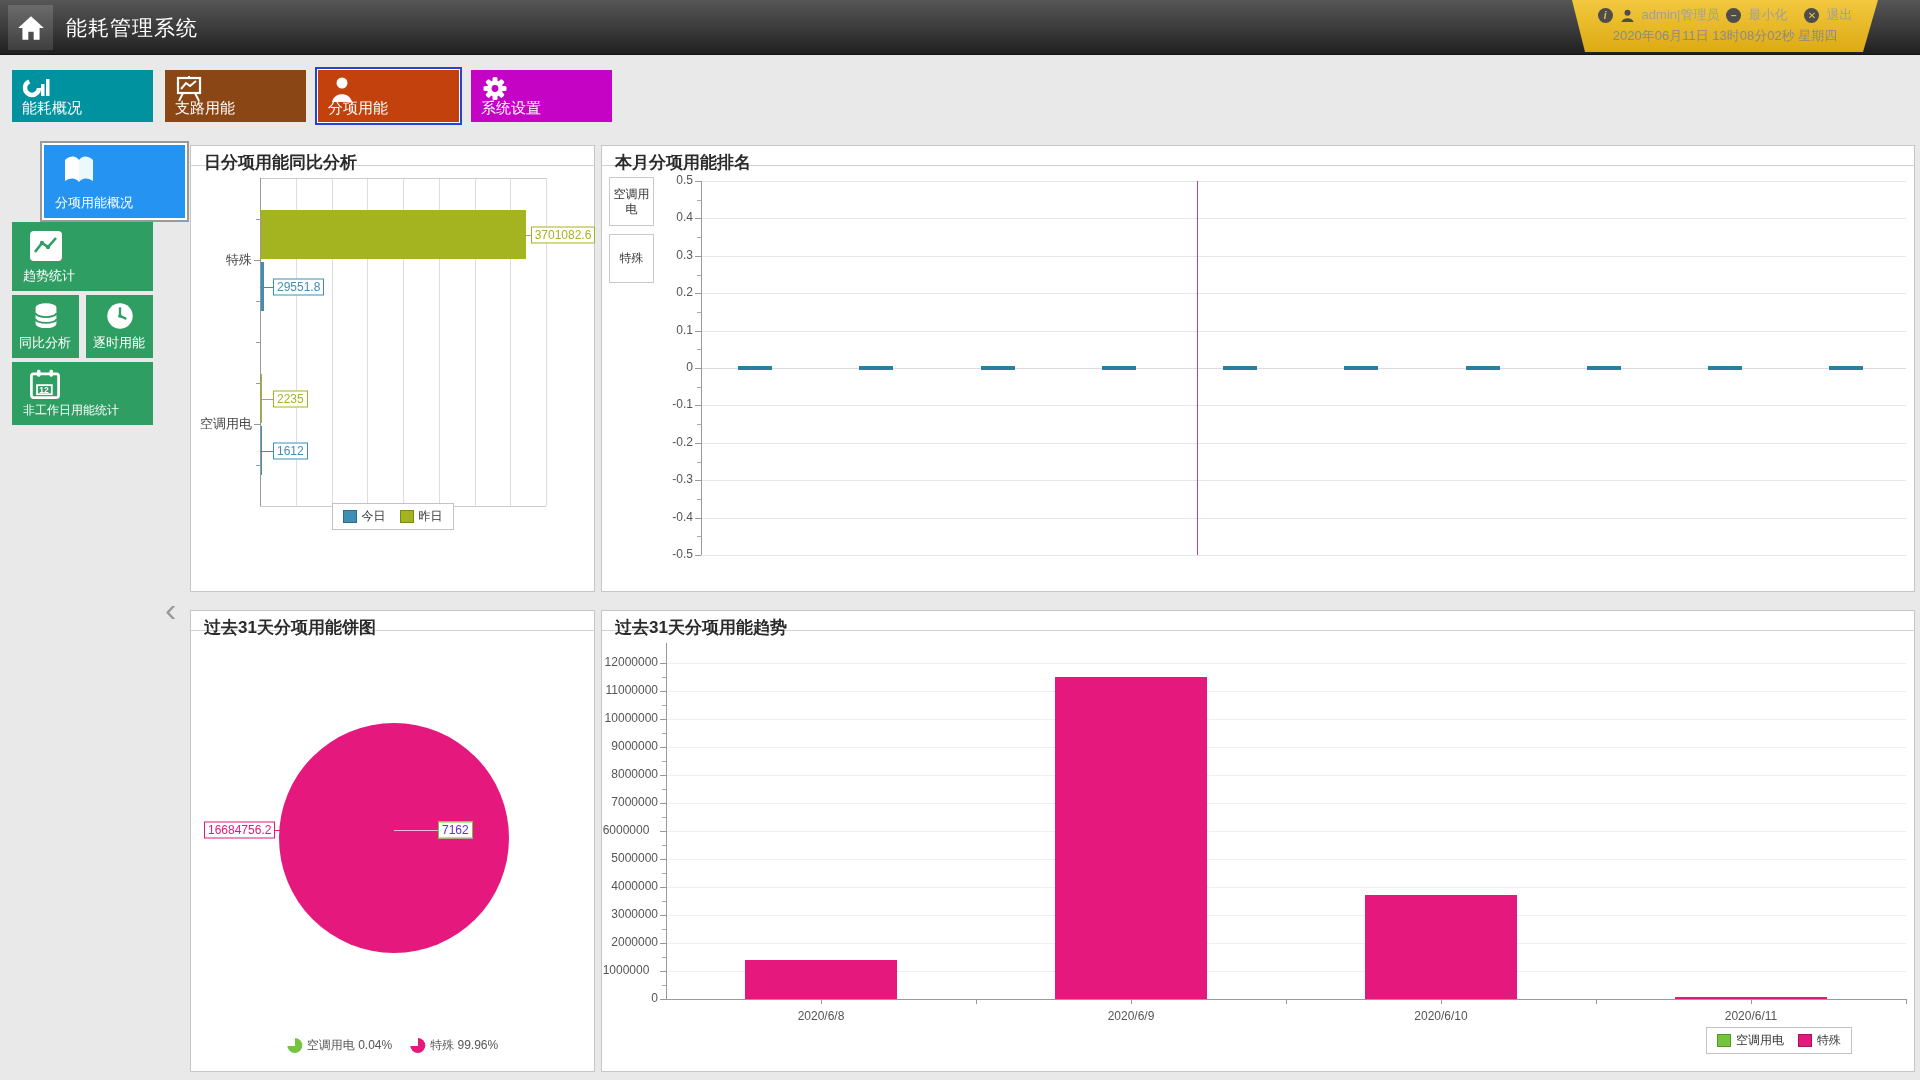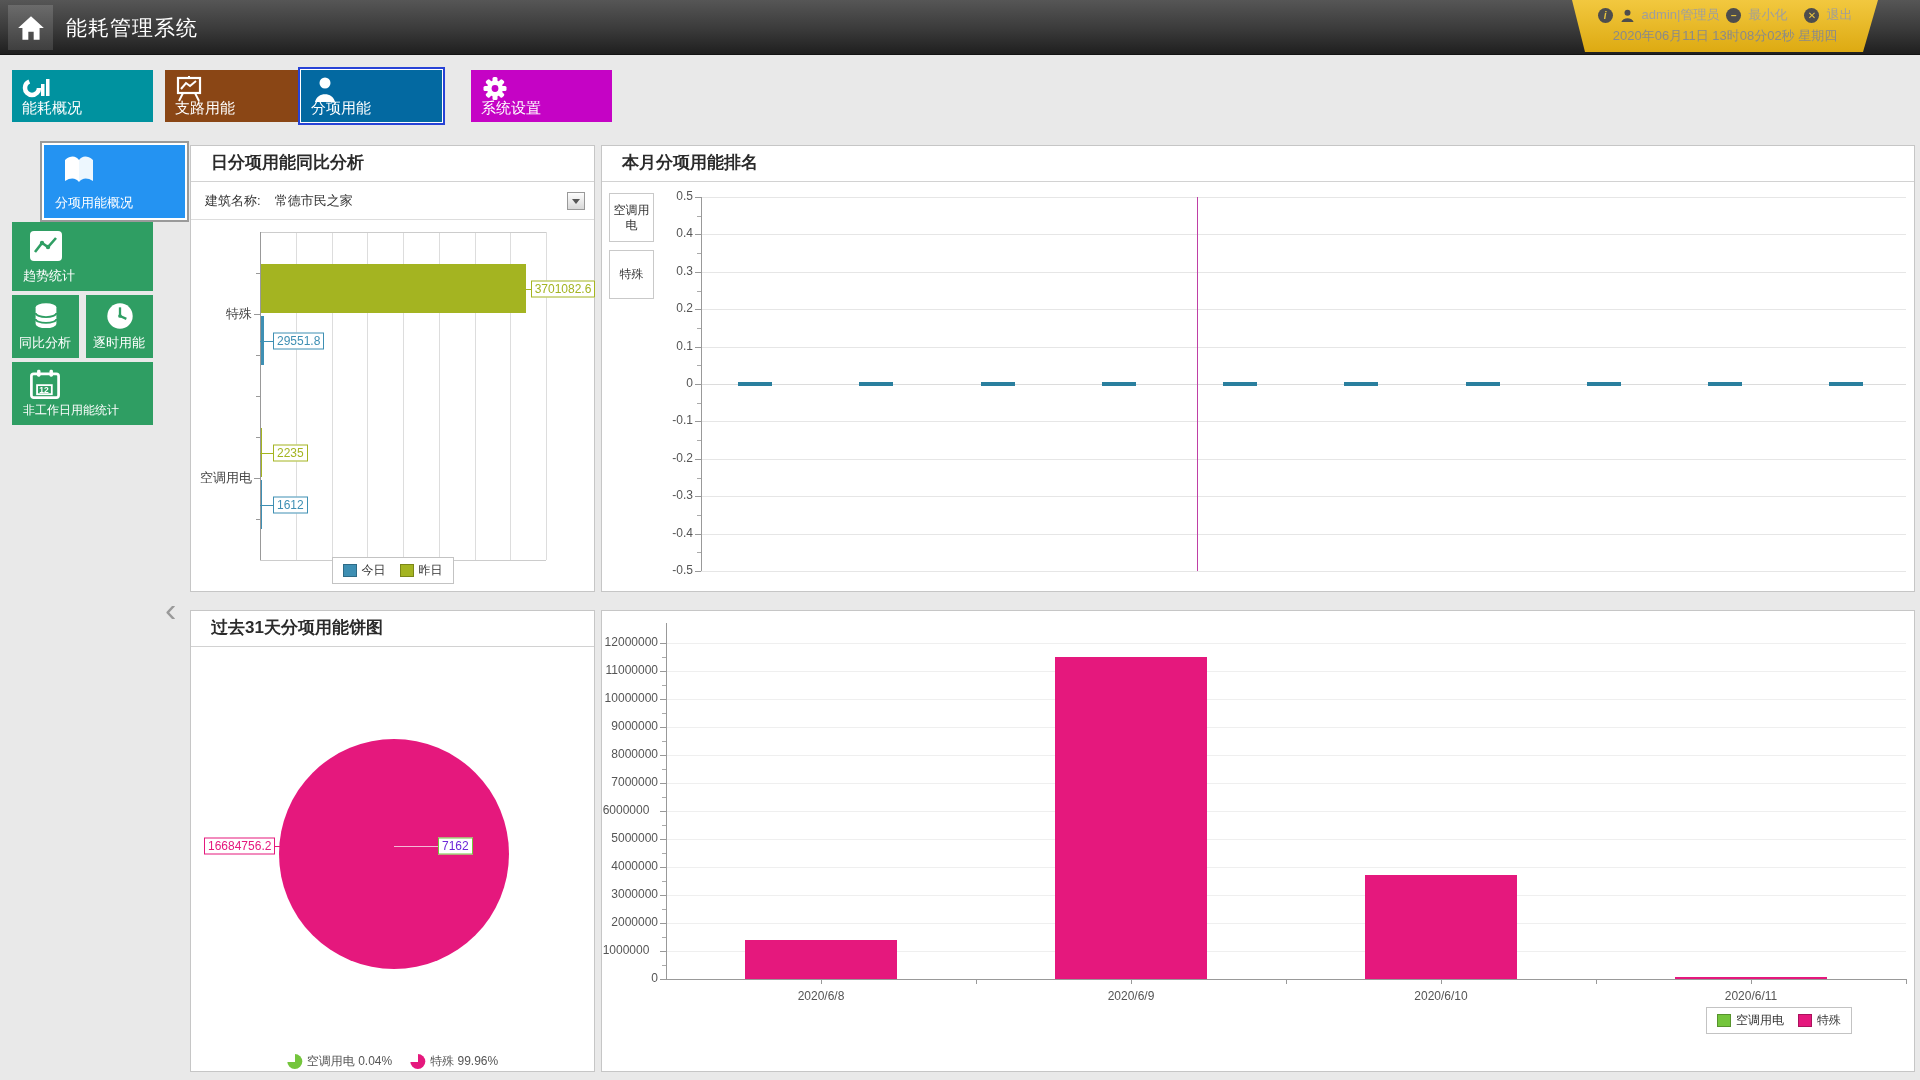--- a/index.html
+++ b/index.html
@@ -27,21 +27,21 @@
   .tab .tlabel { position:absolute; left:10px; bottom:4px; font-size:15px; }
   .tab.active { box-shadow:0 0 0 1px #fff, 0 0 0 3px #2742d6; }
   
   .side-item { position:absolute; left:12px; width:141px; cursor:pointer; color:#fff; }
   .side-item .slabel { position:absolute; left:11px; bottom:6px; font-size:13px; }
   .side-item.active { box-shadow:0 0 0 2px #fff, 0 0 0 4px #9a9a9a; }
   .chevron { position:absolute; left:165px; top:592px; font-size:34px; color:#9a9a9a;
     cursor:pointer; line-height:34px; }
   
   .panel { position:absolute; background:#fff; border:1px solid #c6c6c6; }
-  .ptitle { height:36px; line-height:33px; padding-left:20px; font-size:17px; font-weight:bold;
+  .ptitle { height:20px; line-height:33px; padding-left:13px; font-size:17px; font-weight:bold;
     color:#2b2b2b; border-bottom:1px solid #d2d2d2; }
   .pcontent { position:relative; }
   .subheader { position:relative; height:38px; border-bottom:1px solid #ddd; font-size:13px;
     color:#333; line-height:38px; cursor:pointer; }
   .subheader .lbl { margin-left:14px; }
   .subheader .val { margin-left:14px; }
   .ddbtn { position:absolute; right:9px; top:10px; width:18px; height:18px;
     background:linear-gradient(#fdfdfd,#d8d8d8); border:1px solid #999;
     display:flex; align-items:center; justify-content:center; cursor:pointer; }
   .ddbtn i { width:0; height:0; border-left:4px solid transparent; border-right:4px solid transparent;
@@ -97,21 +97,21 @@
 <div class="tab" style="left: 165px; background: rgb(138, 70, 21);">
   <svg class="ticon" width="28" height="27" viewBox="0 0 28 27">
     <rect x="3" y="3" width="22" height="15" fill="none" stroke="#fff" stroke-width="2.2"></rect>
     <polyline points="6,14 11,8 15,11 21,6" fill="none" stroke="#fff" stroke-width="2"></polyline>
     <line x1="14" y1="1" x2="14" y2="4" stroke="#fff" stroke-width="2"></line>
     <line x1="8" y1="18" x2="4" y2="26" stroke="#fff" stroke-width="2"></line>
     <line x1="20" y1="18" x2="24" y2="26" stroke="#fff" stroke-width="2"></line>
   </svg>
   <span class="tlabel">支路用能</span>
 </div>
-<div class="tab active" style="left: 301px; background: #0369a1; text-align: right;">
+<div class="tab active" style="left: 318px; background: #c2410c; text-align: right;">
   <svg class="ticon" width="28" height="27" viewBox="0 0 28 27">
     <circle cx="14" cy="8" r="5.5" fill="#fff"></circle>
       <path d="M4 27 C6 16.5,22 16.5,24 27 Z" fill="#fff"></path>
   </svg>
   <span class="tlabel">分项用能</span>
 </div>
 <div class="tab" style="left: 471px; background: rgb(197, 3, 197); text-decoration: underline;">
   <svg class="ticon" width="28" height="27" viewBox="0 0 28 27">
     <g fill="#fff">
       <rect x="11.5" y="2" width="5" height="23" rx="1.5"></rect>
@@ -166,26 +166,20 @@
     <rect x="8" y="16" width="13" height="8" fill="none" stroke="#fff" stroke-width="1.6"></rect>
     <text x="10" y="23" font-size="7.5" font-weight="bold" fill="#fff">12</text>
   </svg>
   <span class="slabel" style="font-size:12px">非工作日用能统计</span>
 </div>
 
 <div class="chevron">‹</div>
 
 <div class="panel" style="left:190px;top:145px;width:405px;height:447px">
   <div class="ptitle">日分项用能同比分析</div>
-  <div class="subheader">
-    <span class="lbl">建筑名称:</span><span class="val">常德市民之家</span>
-    <span class="ddbtn">
-        <i></i>
-      </span>
-  </div>
   <div class="pcontent" id="chart-hbar" style="height:374px">
       <div style="position: absolute; left: 104.75px; top: 12px; width: 1px; height: 328px; background: rgb(221, 221, 221);"></div>
       <div style="position: absolute; left: 140.5px; top: 12px; width: 1px; height: 328px; background: rgb(221, 221, 221);"></div>
       <div style="position: absolute; left: 176.25px; top: 12px; width: 1px; height: 328px; background: rgb(221, 221, 221);"></div>
       <div style="position: absolute; left: 212px; top: 12px; width: 1px; height: 328px; background: rgb(221, 221, 221);"></div>
       <div style="position: absolute; left: 247.75px; top: 12px; width: 1px; height: 328px; background: rgb(221, 221, 221);"></div>
       <div style="position: absolute; left: 283.5px; top: 12px; width: 1px; height: 328px; background: rgb(221, 221, 221);"></div>
       <div style="position: absolute; left: 319.25px; top: 12px; width: 1px; height: 328px; background: rgb(221, 221, 221);"></div>
       <div style="position: absolute; left: 355px; top: 12px; width: 1px; height: 328px; background: rgb(221, 221, 221);"></div>
       <div style="position: absolute; left: 69px; top: 12px; width: 286px; height: 1px; background: rgb(204, 204, 204);"></div>
@@ -307,20 +301,21 @@
         </span>
         <span class="li">
           <span class="fan" style="background:conic-gradient(#e5187d 0 270deg, transparent 270deg)"></span>
           <span>特殊 99.96%</span>
         </span>
       </div>
     </div>
 </div>
 
 <div class="panel" style="left:601px;top:610px;width:1314px;height:462px">
+  <div class="ptitle">过去31天分项用能趋势</div>
   <div class="pcontent" id="chart-trend" style="height:427px">
       <div style="position: absolute; left: 58px; top: 368px; width: 6px; height: 1px; background: rgb(153, 153, 153);"></div>
       <div style="position: absolute; left: -8px; top: 360px; width: 64px; text-align: right; font-size: 12px; color: rgb(85, 85, 85);">0</div>
       <div style="position: absolute; left: 60px; top: 354px; width: 4px; height: 1px; background: rgb(170, 170, 170);"></div>
       <div style="position: absolute; left: 64px; top: 340px; width: 1240px; height: 1px; background: rgb(239, 239, 239);"></div>
       <div style="position: absolute; left: 58px; top: 340px; width: 6px; height: 1px; background: rgb(153, 153, 153);"></div>
       <div style="position: absolute; left: -8px; top: 332px; width: 64px; text-align: center; font-size: 12px; color: rgb(85, 85, 85);">1000000</div>
       <div style="position: absolute; left: 60px; top: 326px; width: 4px; height: 1px; background: rgb(170, 170, 170);"></div>
       <div style="position: absolute; left: 64px; top: 312px; width: 1240px; height: 1px; background: rgb(239, 239, 239);"></div>
       <div style="position: absolute; left: 58px; top: 312px; width: 6px; height: 1px; background: rgb(153, 153, 153);"></div>

